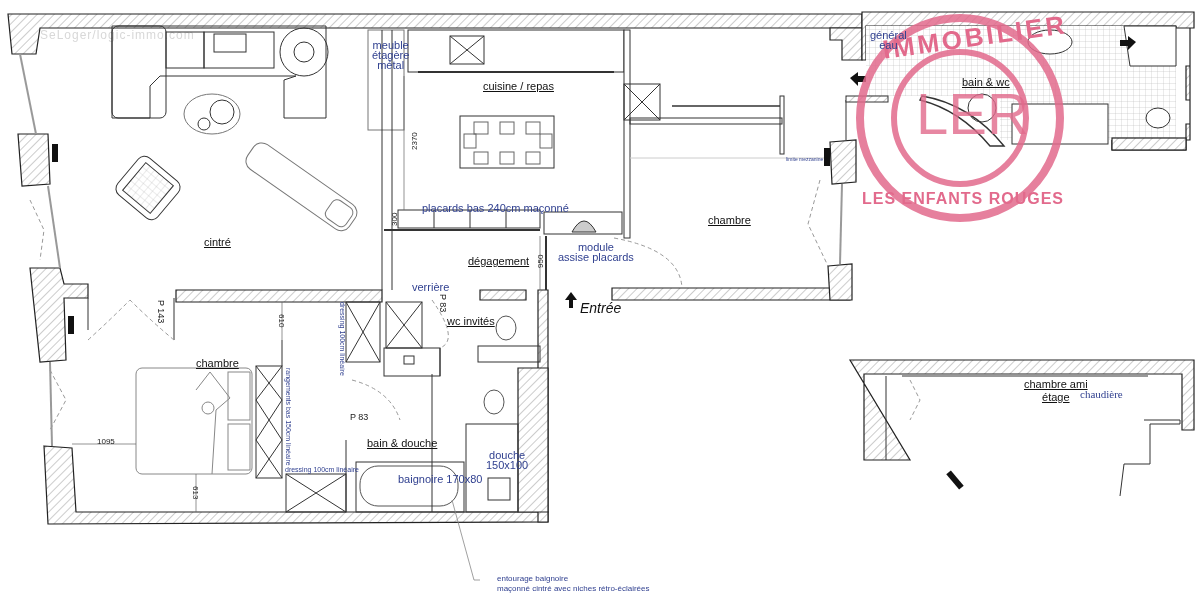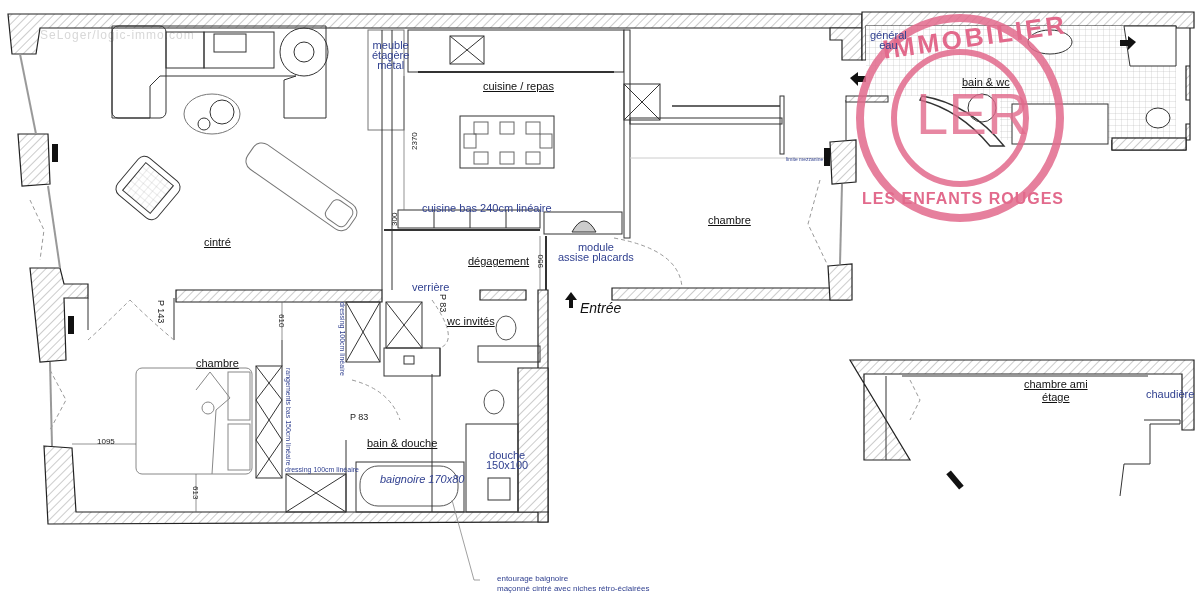--- a/index.html
+++ b/index.html
@@ -248,44 +248,44 @@
 <div class="lbl room" style="left:1024px;top:378px;text-align:center;line-height:13px;">
   <span>chambre ami</span><br>
   <span>étage</span>
 </div>
 
 <div class="lbl note" style="left:372px;top:40px;">
   <span>meuble</span><br>
   <span>étagère</span><br>
   <span>métal</span>
 </div>
-<div class="lbl note" style="left:422px;top:203px;">cuisine bas 240cm linéaire</div>
+<div class="lbl note" style="left:422px;top:203px;">placards bas 240cm maçonné</div>
 <div class="lbl note" style="left:412px;top:242px;margin-top:40px;">verrière</div>
 <div class="lbl note" style="left:558px;top:242px;">
   <span>module</span><br>
   <span>assise placards</span>
 </div>
 <div class="lbl note" style="left:870px;top:30px;">
   <span>général</span><br>
   <span>eau</span>
 </div>
 <div class="lbl tiny" style="left:786px;top:156px;font-size:5px;">limite mezzanine</div>
 <div class="lbl tiny vert90" style="left:292px;top:368px;">rangements bas 150cm linéaire</div>
 <div class="lbl tiny vert90" style="left:346px;top:302px;">dressing 100cm linéaire</div>
 <div class="lbl tiny" style="left:285px;top:466px;">dressing 100cm linéaire</div>
-<div class="lbl note" style="left:380px;top:474px;font-style:italic;">baignoire 170x80</div>
+<div class="lbl note" style="left:398px;top:474px;">baignoire 170x80</div>
 <div class="lbl note" style="left:486px;top:450px;">
   <span>douche</span><br>
   <span>150x100</span>
 </div>
 <div class="lbl note" style="left:482px;top:574px;text-align:left;font-size:8px;margin-left:15px;">
   <span>entourage baignoire</span><br>
   <span>maçonné cintré avec niches rétro-éclairées</span>
 </div>
-<div class="lbl note" style="left:1146px;top:389px;">chaudière</div>
+<div class="lbl note" style="left:1080px;top:389px;font-family:Liberation Serif, serif;">chaudière</div>
 <div class="lbl" style="left:580px;top:300px;font-size:14px;color:#111;font-style:italic;">Entrée</div>
 
 <div class="lbl dim vert" style="left:410px;top:150px;">2370</div>
 <div class="lbl dim vert" style="left:390px;top:226px;">300</div>
 <div class="lbl dim vert" style="left:536px;top:268px;">950</div>
 <div class="lbl dim vert90" style="left:166px;top:300px;font-size:9px;">P 143</div>
 <div class="lbl dim vert90" style="left:448px;top:294px;font-size:9px;">P 83</div>
 <div class="lbl dim" style="left:350px;top:412px;font-size:9px;">P 83</div>
 <div class="lbl dim vert90" style="left:286px;top:314px;">610</div>
 <div class="lbl dim" style="left:97px;top:437px;">1095</div>

